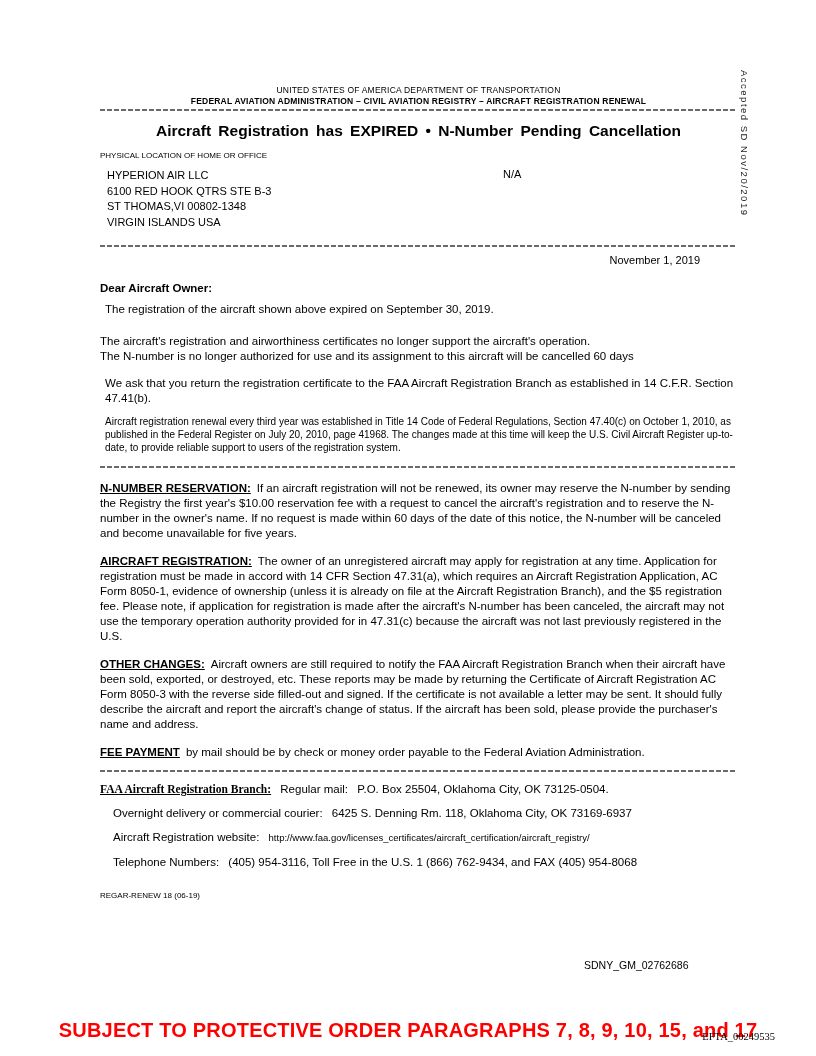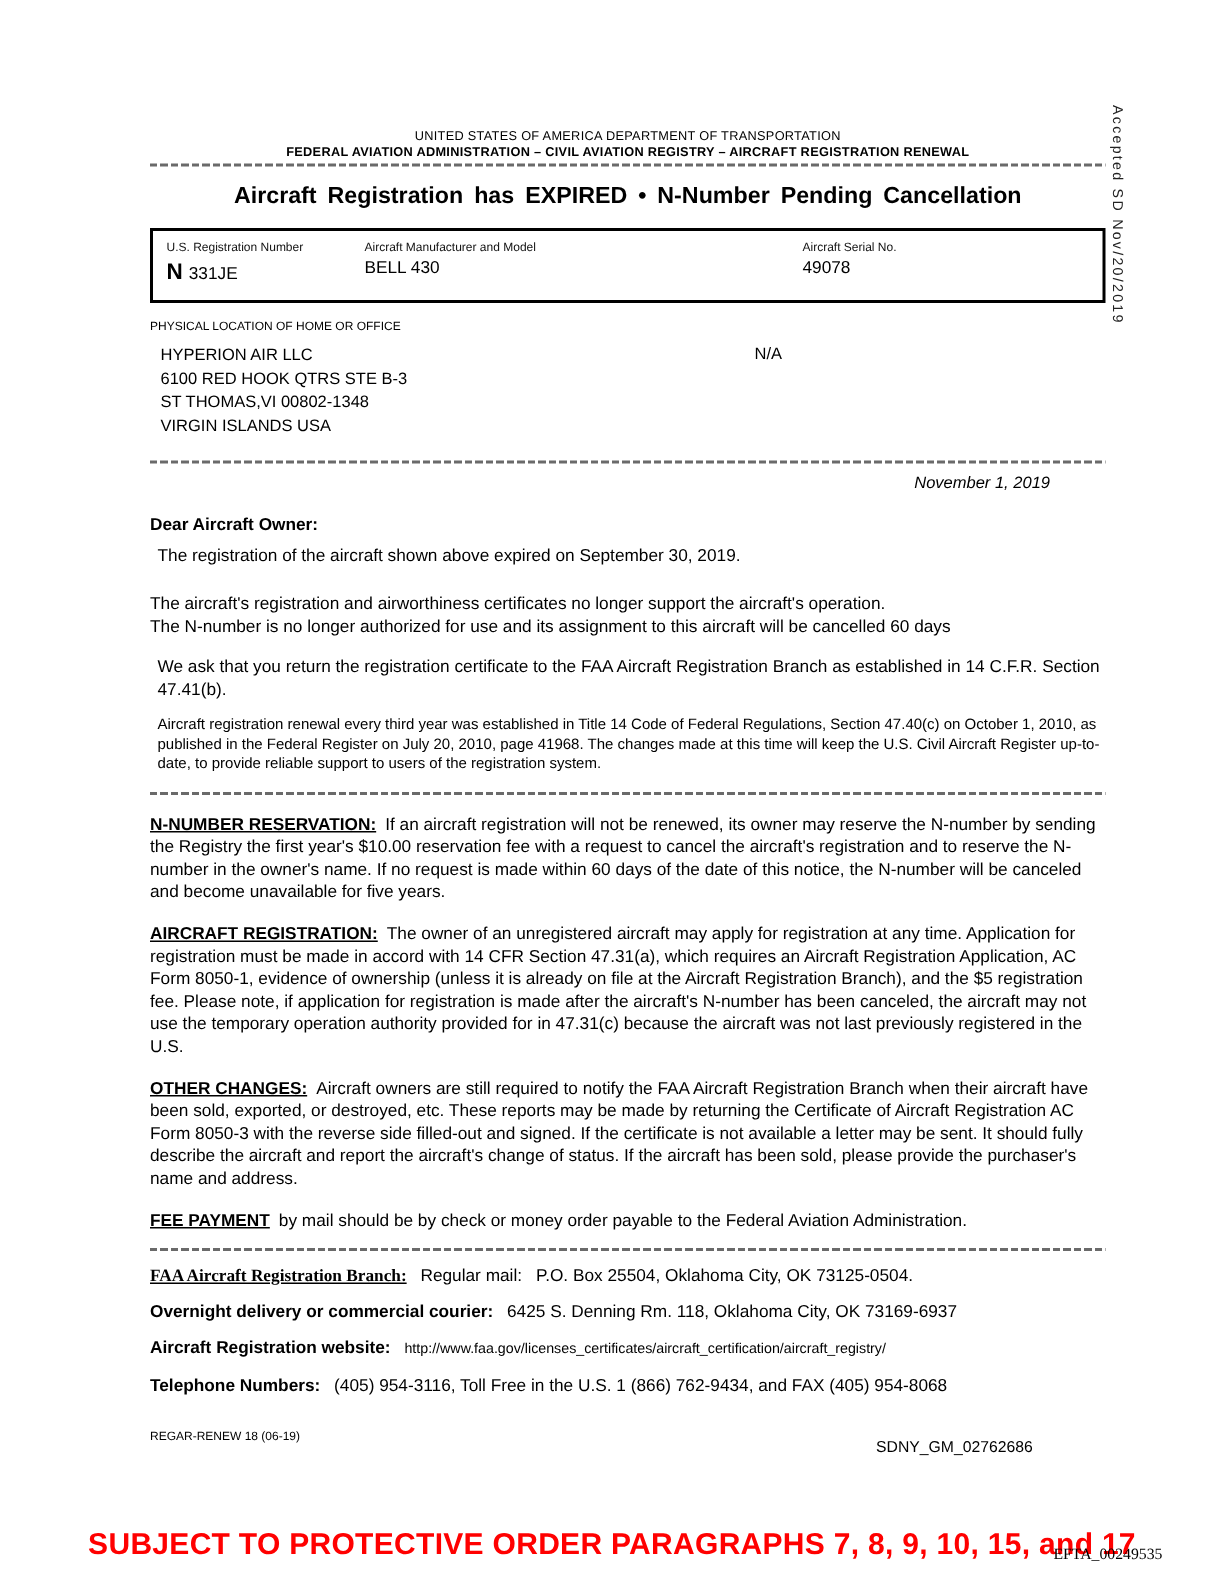--- a/index.html
+++ b/index.html
@@ -29,34 +29,34 @@
   .ib-label { font-size:8px; color:#111; }
   .ib-value { font-size:11.5px; margin-top:4px; }
   .n-prefix { font-size:15px; font-weight:bold; margin-right:4px; }
 
   .addr-labels { display:flex; margin-top:11px; font-size:8px; }
   .al-left { width:403px; padding-left:22px; }
   .addr-values { display:flex; margin-top:8px; }
   .av-left { width:403px; padding-left:7px; font-size:11px; line-height:15.5px; }
   .av-right { font-size:11px; }
 
-  .date-line { margin-top:7px; text-align:right; padding-right:37px; font-size:11px;font-style:italic; }
+  .date-line { margin-top:7px; text-align:right; padding-right:37px; font-size:11px; }
   .salutation { margin-top:16px; font-size:11.5px; font-weight:bold; }
 
   .body-txt { font-size:11.5px; line-height:15px; }
   .p1 { margin-top:8px; padding-left:5px; }
   .p2 { margin-top:17px; }
   .p3 { margin-top:12px; padding-left:5px; }
   .p4 { margin-top:9px; padding-left:5px; font-size:10px; line-height:13px; }
 
   .section { margin-top:13px; font-size:11.5px; line-height:15px; }
   .shead { font-weight:bold; text-decoration:underline; margin-right:6px; }
 
   .contact-line { margin-top:10px; font-size:11.5px; line-height:14px; }
-  .c-bold { font-weight:bold; }
+  .c-bold { font-weight:normal;margin-left:13px; }
   .c-bold-u { font-weight:bold; text-decoration:underline;font-family:Liberation Serif, serif; }
   .c-gap { margin-right:6px; }
   .c-url { font-size:9.5px; }
 
   .form-number { margin-top:22px; font-size:8px; }
 
   .stamp-vert {
     position:absolute; left:739px; top:70px;
     writing-mode:vertical-rl; font-size:9.5px; letter-spacing:1.5px; color:#222;
   }
@@ -74,34 +74,20 @@
   <div class="stamp-vert">Accepted SD Nov/20/2019</div>
 
   <div class="content">
 
     <div class="hdr1">UNITED STATES OF AMERICA DEPARTMENT OF TRANSPORTATION</div>
     <div class="hdr2">FEDERAL AVIATION ADMINISTRATION – CIVIL AVIATION REGISTRY – AIRCRAFT REGISTRATION RENEWAL</div>
     <div class="rule"></div>
 
     <div class="doc-title">Aircraft Registration has EXPIRED • N-Number Pending Cancellation</div>
 
-    <div class="info-box">
-      <div class="ib-col ib-col1">
-        <div class="ib-label">U.S. Registration Number</div>
-        <div class="ib-value"><span class="n-prefix">N</span><span>331JE</span></div>
-      </div>
-      <div class="ib-col ib-col2">
-        <div class="ib-label">Aircraft Manufacturer and Model</div>
-        <div class="ib-value">BELL 430</div>
-      </div>
-      <div class="ib-col ib-col3">
-        <div class="ib-label">Aircraft Serial No.</div>
-        <div class="ib-value">49078</div>
-      </div>
-    </div>
 
     <div class="addr-labels">
       <div>PHYSICAL LOCATION OF HOME OR OFFICE</div>
     </div>
     <div class="addr-values">
       <div class="av-left">
         <div>HYPERION AIR LLC</div>
         <div>6100 RED HOOK QTRS STE B-3</div>
         <div>ST THOMAS,VI 00802-1348</div>
         <div>VIRGIN ISLANDS USA</div>

